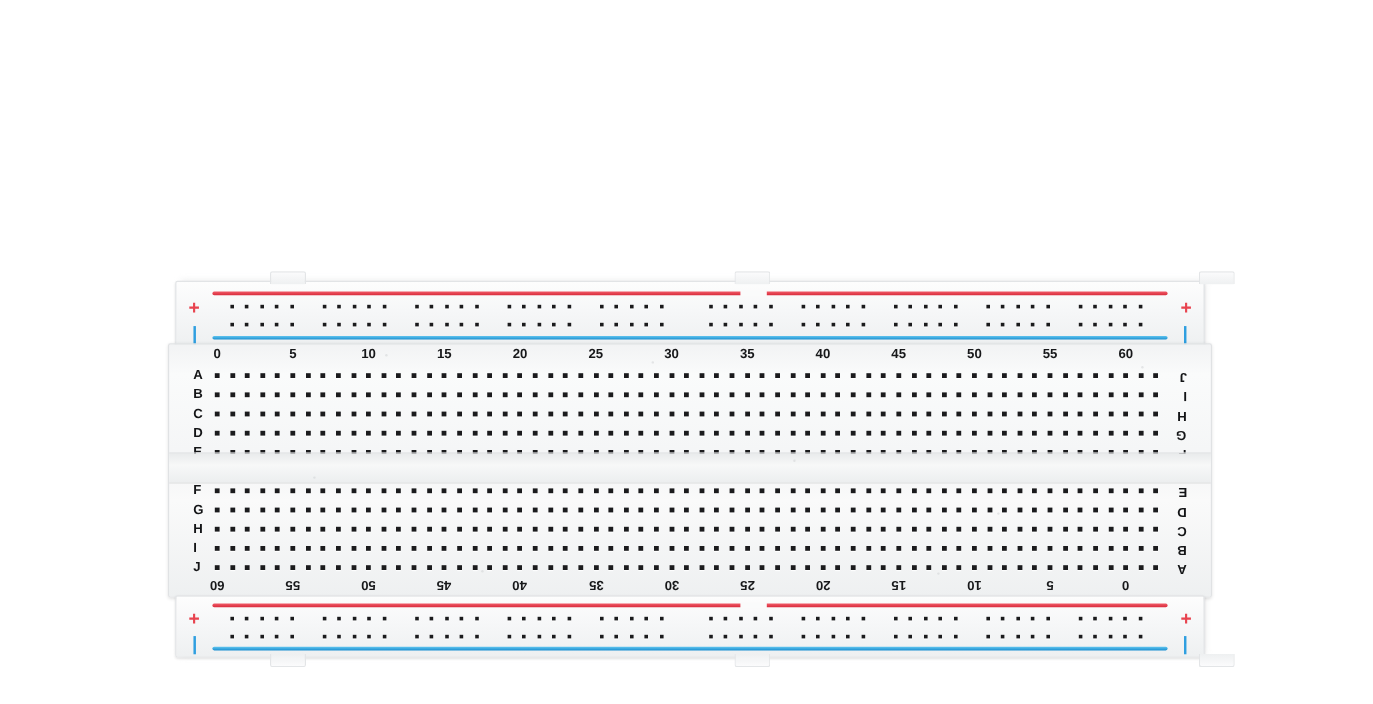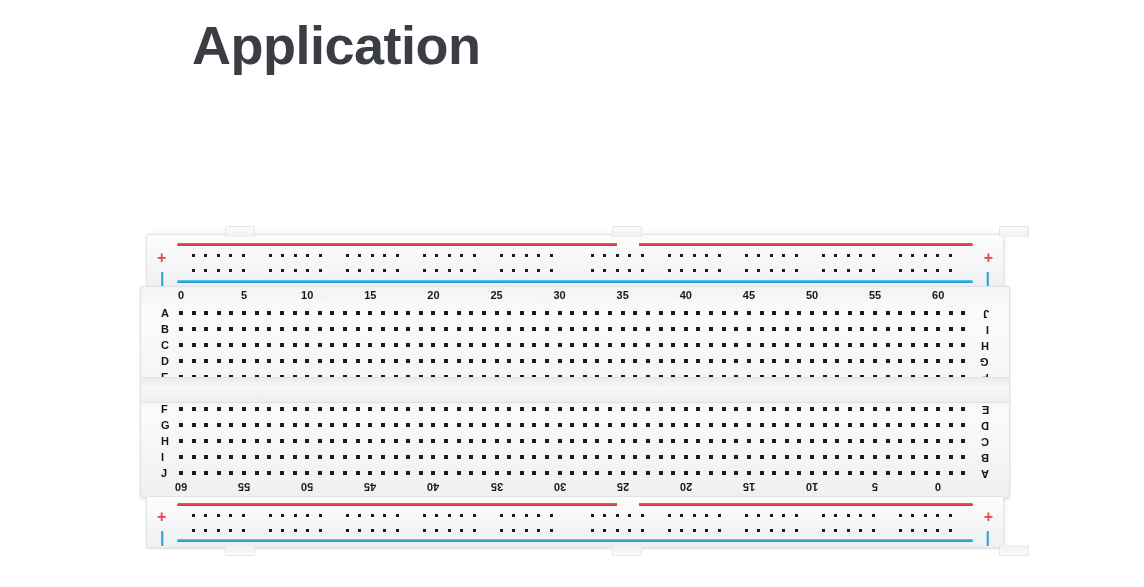--- a/index.html
+++ b/index.html
@@ -106,21 +106,20 @@
   }
   .rowlab.flip{transform:rotate(180deg);}
 
   
   .speck{position:absolute;background:#cfd2d4;border-radius:50%;opacity:.5;}
 </style>
 </head>
 <body>
 
 <div id="headings">
-  <h1 id="title">Application</h1>
 </div>
 
 <div id="breadboard">
   <div class="bb-shadow"></div>
 
   <div class="panel" id="rail-top">
     <div class="tab" style="left:78px;"></div>
     <div class="tab" style="left:465px;"></div>
     <div class="tab" style="left:852px;"></div>
 

